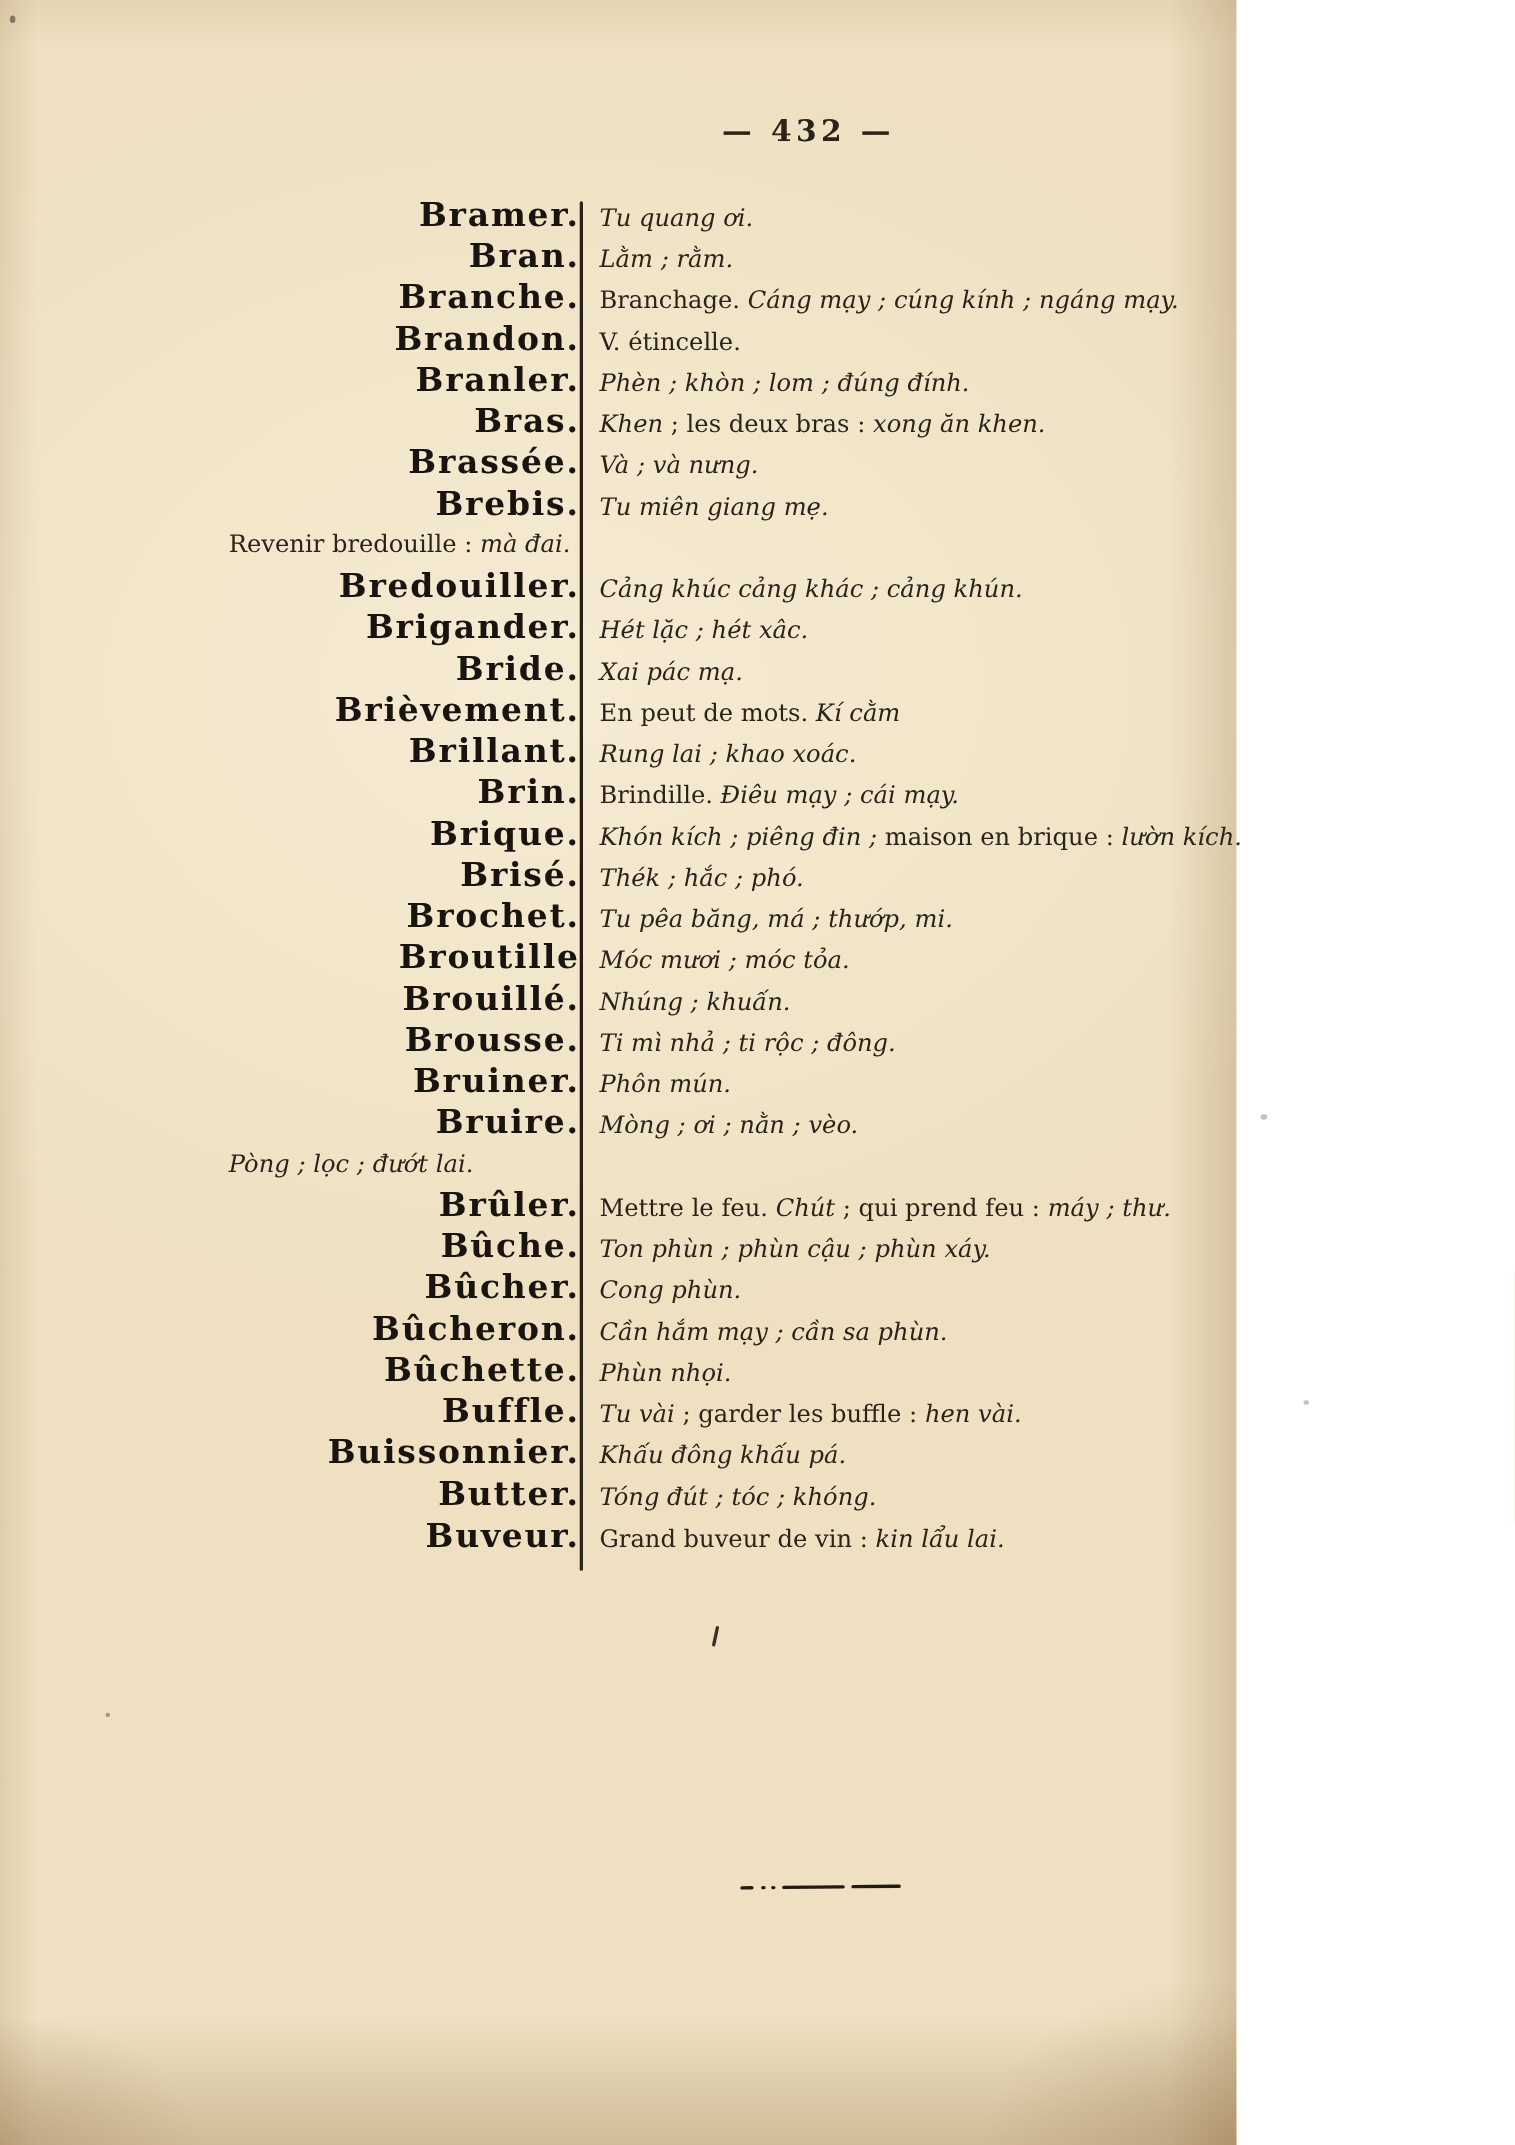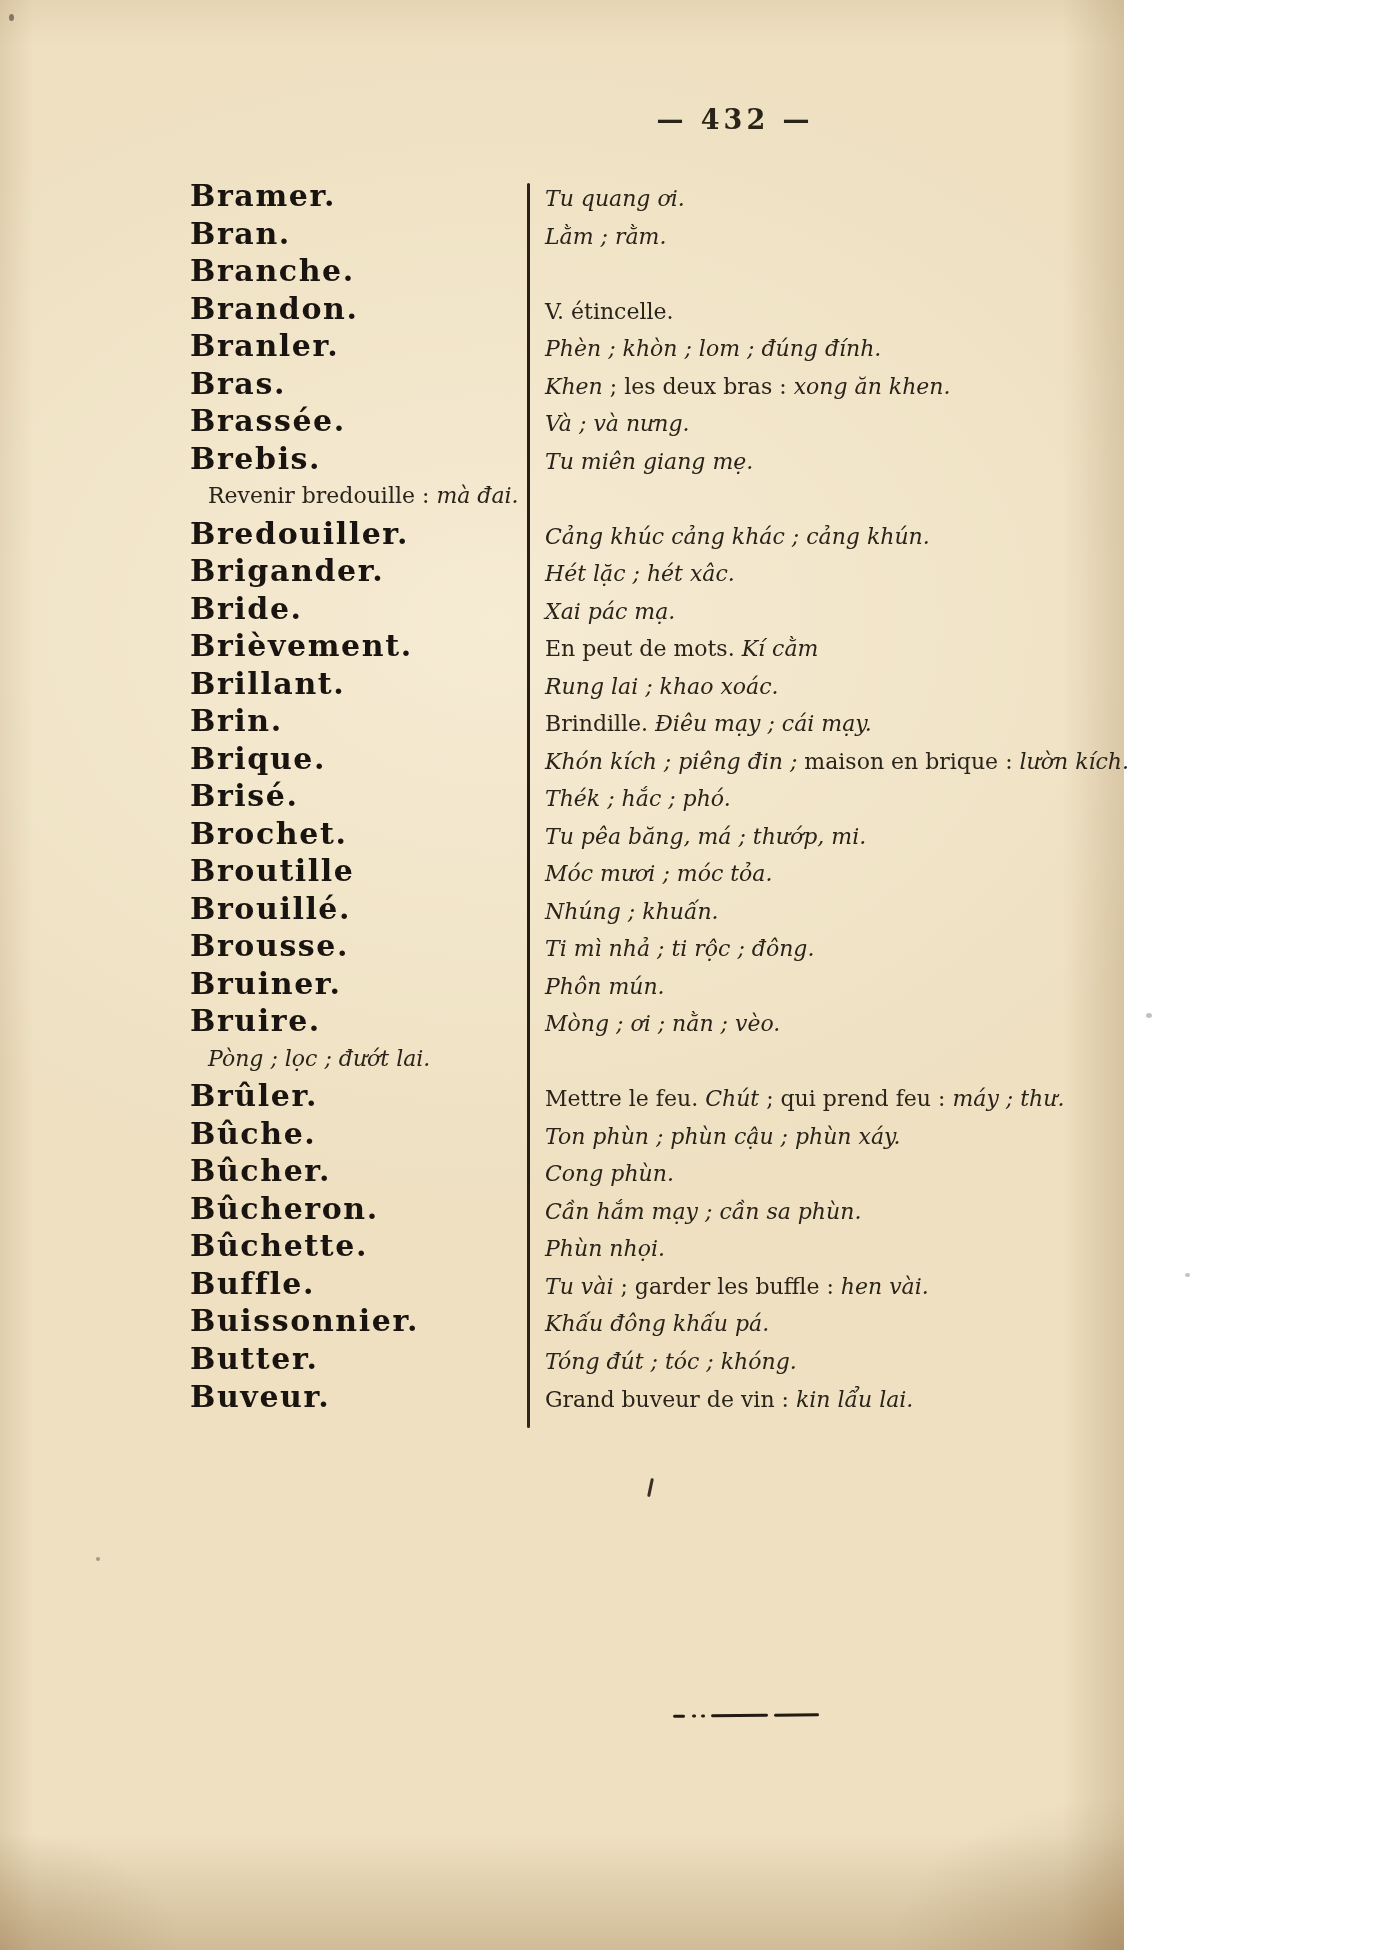--- a/index.html
+++ b/index.html
@@ -30,21 +30,21 @@
   }
   .col-divider{
     position:absolute;left:337px;top:6px;height:1245px;width:3px;
     background:linear-gradient(to bottom,#2c2217 0%, #241c12 55%, #30261a 100%);
     border-radius:2px;
   }
   .row{display:flex;align-items:baseline;height:37.52px;white-space:nowrap;}
   .head{
     width:337px;flex:0 0 337px;
     font-size:30px;font-weight:800;letter-spacing:1.6px;
-    line-height:37.52px;color:#1a1410;
+    line-height:37.52px;color:#1a1410;text-align:right;
   }
   .def{
     flex:1;padding-left:18px;
     font-size:22px;line-height:37.52px;color:#2a231a;
   }
   .seg-i{font-style:italic;}
   .seg-r{font-style:normal;}
   .footer-rule{
     position:absolute;left:673px;top:1713px;width:146px;height:5px;
     display:flex;align-items:center;transform:rotate(-0.6deg);
@@ -74,20 +74,21 @@
         <div class="row">
           <div class="head">Bramer.</div>
           <div class="def"><span class="seg-i">Tu quang ơi.</span></div>
         </div>
         <div class="row">
           <div class="head">Bran.</div>
           <div class="def"><span class="seg-i">Lằm ; rằm.</span></div>
         </div>
         <div class="row">
           <div class="head">Branche.</div>
+          <div class="def"><span class="seg-r">Branchage. </span><span class="seg-i">Cáng mạy ; cúng kính ; ngáng mạy.</span></div>
         </div>
         <div class="row">
           <div class="head">Brandon.</div>
           <div class="def"><span class="seg-r">V. étincelle.</span></div>
         </div>
         <div class="row">
           <div class="head">Branler.</div>
           <div class="def"><span class="seg-i">Phèn ; khòn ; lom ; đúng đính.</span></div>
         </div>
         <div class="row">

